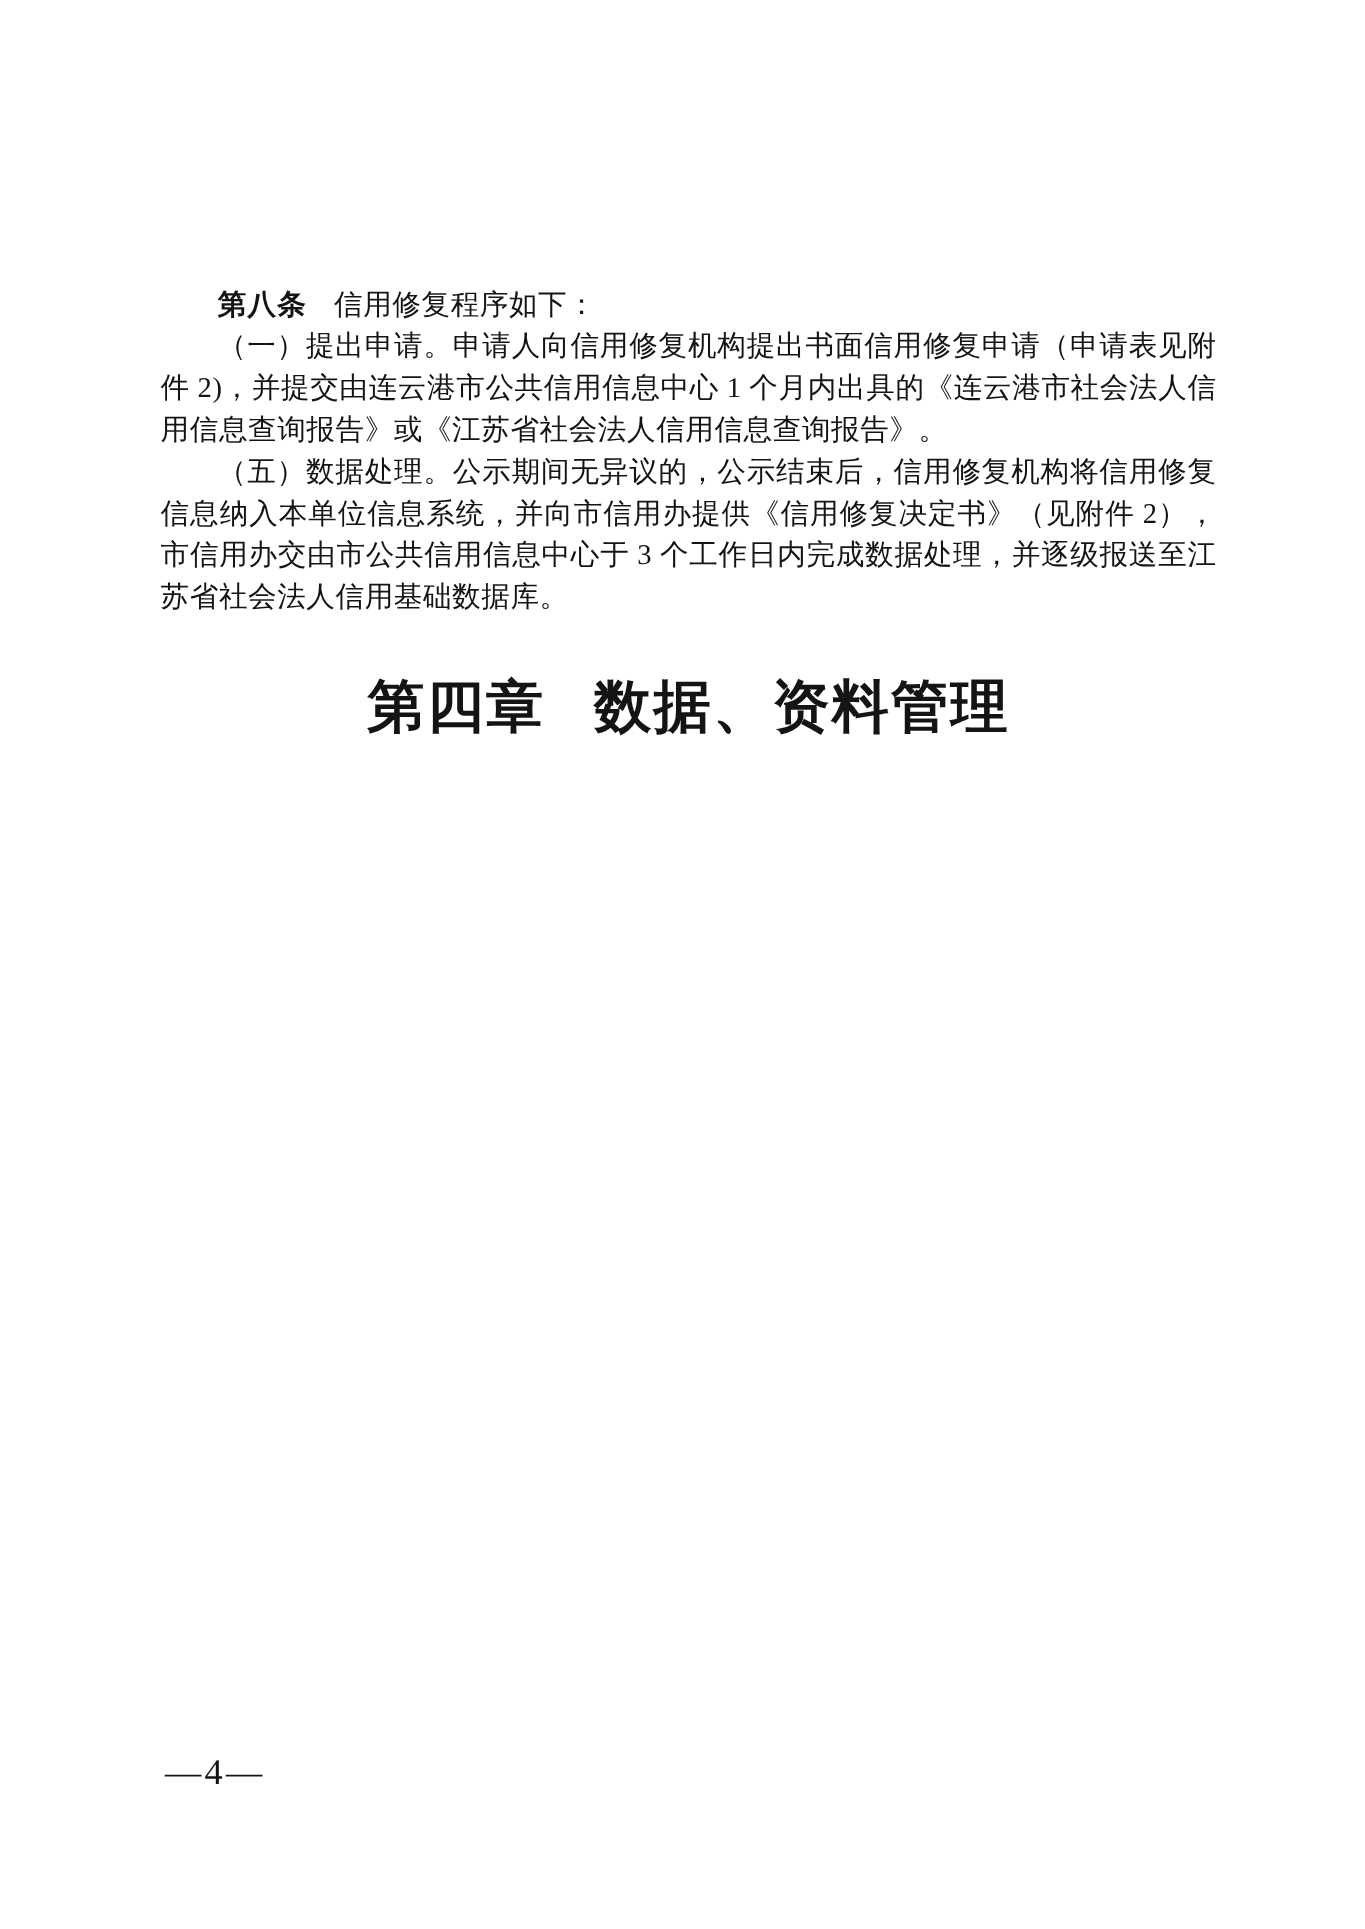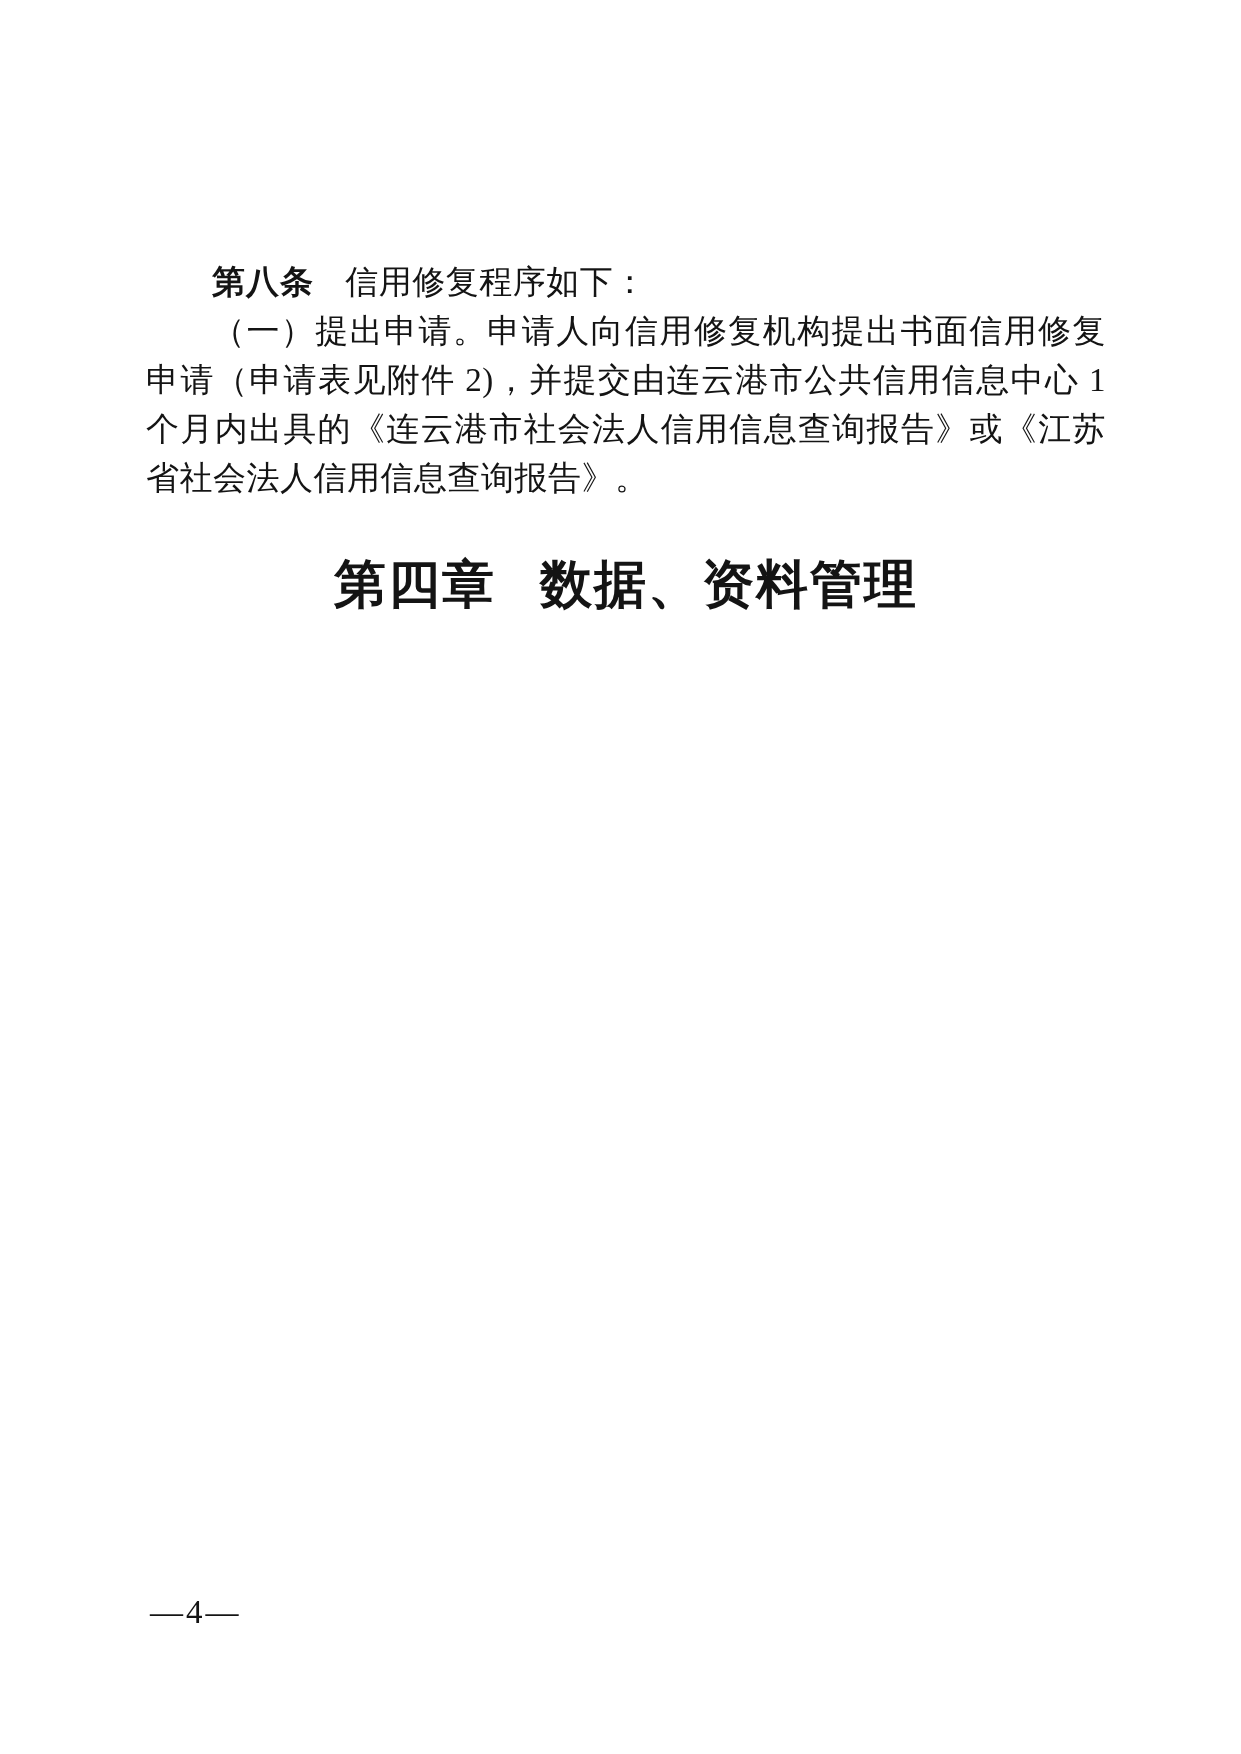--- a/index.html
+++ b/index.html
@@ -14,22 +14,22 @@
   }
   .content{
     position:absolute;
     left:146px;
     top:0;
     width:960px;
     padding-top:257px;
   }
   p.para{
     margin:0;
-    font-size:33px;
-    line-height:49px;
+    font-size:26px;
+    line-height:38px;
     text-align:justify;
     text-justify:inter-ideograph;
     text-indent:2em;
     letter-spacing:0.5px;
     word-break:break-all;
   }
   .article-label{
     font-family:"Liberation Sans","DejaVu Sans",sans-serif;
     font-weight:700;
     margin-right:0.95em;
@@ -55,16 +55,17 @@
     color:#141414;
   }
 </style>
 </head>
 <body>
 
 <div class="page">
   <main class="content">
       <p class="para article"><span class="article-label">第八条</span><span>信用修复程序如下：</span></p>
       <p class="para">（一）提出申请。申请人向信用修复机构提出书面信用修复申请（申请表见附件 2)，并提交由连云港市公共信用信息中心 1 个月内出具的《连云港市社会法人信用信息查询报告》或《江苏省社会法人信用信息查询报告》。</p>
+      <p class="para">（五）数据处理。公示期间无异议的，公示结束后，信用修复机构将信用修复信息纳入本单位信息系统，并向市信用办提供《信用修复决定书》（见附件 2），市信用办交由市公共信用信息中心于 3 个工作日内完成数据处理，并逐级报送至江苏省社会法人信用基础数据库。</p>
       <p class="chapter"><span class="chapter-label">第四章</span><span>数据、资料管理</span></p>
     </main>
   <div class="page-number">—4—</div>
 </div>
 
 </body></html>

